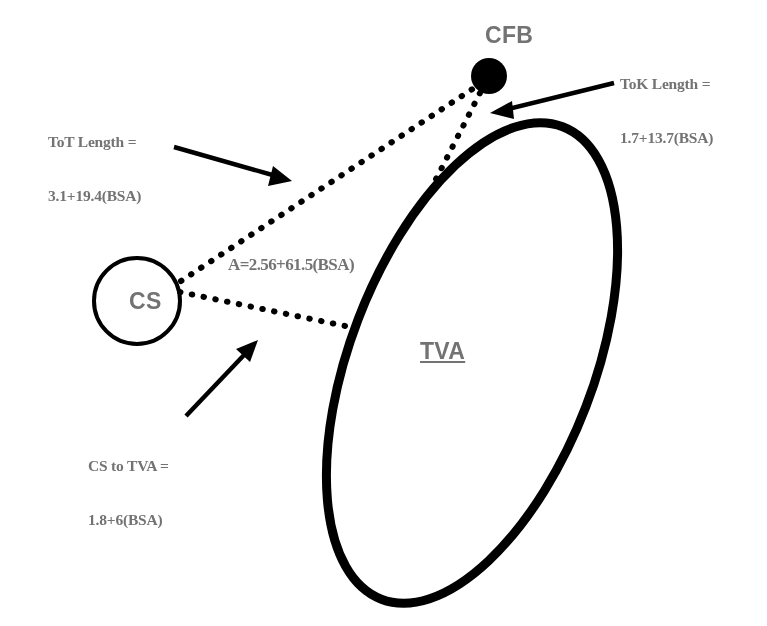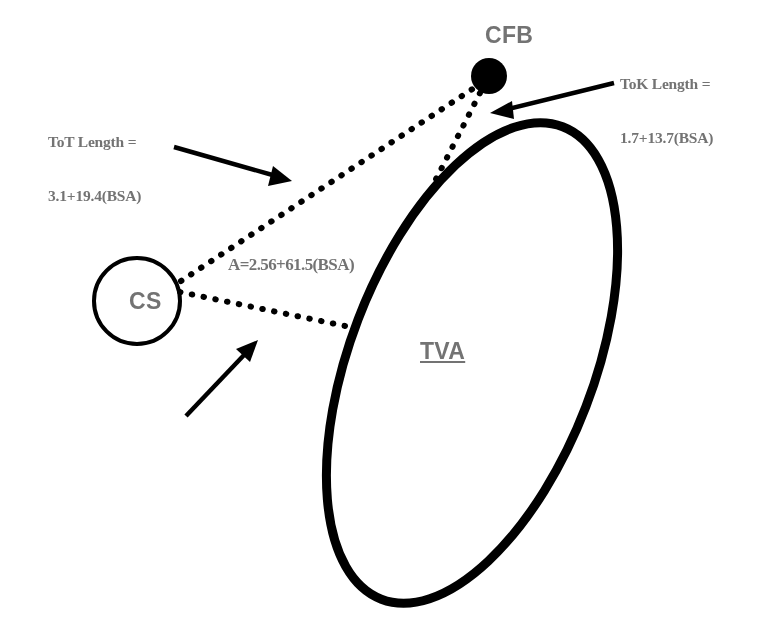--- a/index.html
+++ b/index.html
@@ -123,20 +123,24 @@
   <div class="label label-callout" id="label-tot">
     <div>ToT Length =</div>
     <div>3.1+19.4(BSA)</div>
   </div>
 
   <div class="label label-callout" id="label-tok">
     <div>ToK Length =</div>
     <div>1.7+13.7(BSA)</div>
   </div>
 
+  <div class="label label-callout" id="label-cstotva">
+    <div>CS to TVA =</div>
+    <div>1.8+6(BSA)</div>
+  </div>
 
   <div class="label label-inline" id="label-area">A=2.56+61.5(BSA)</div>
 
   <div class="label label-structure" id="label-cfb">CFB</div>
 
   <div class="label label-structure" id="label-cs">CS</div>
 
   <div class="label label-structure" id="label-tva">TVA</div>
 
 </div>

